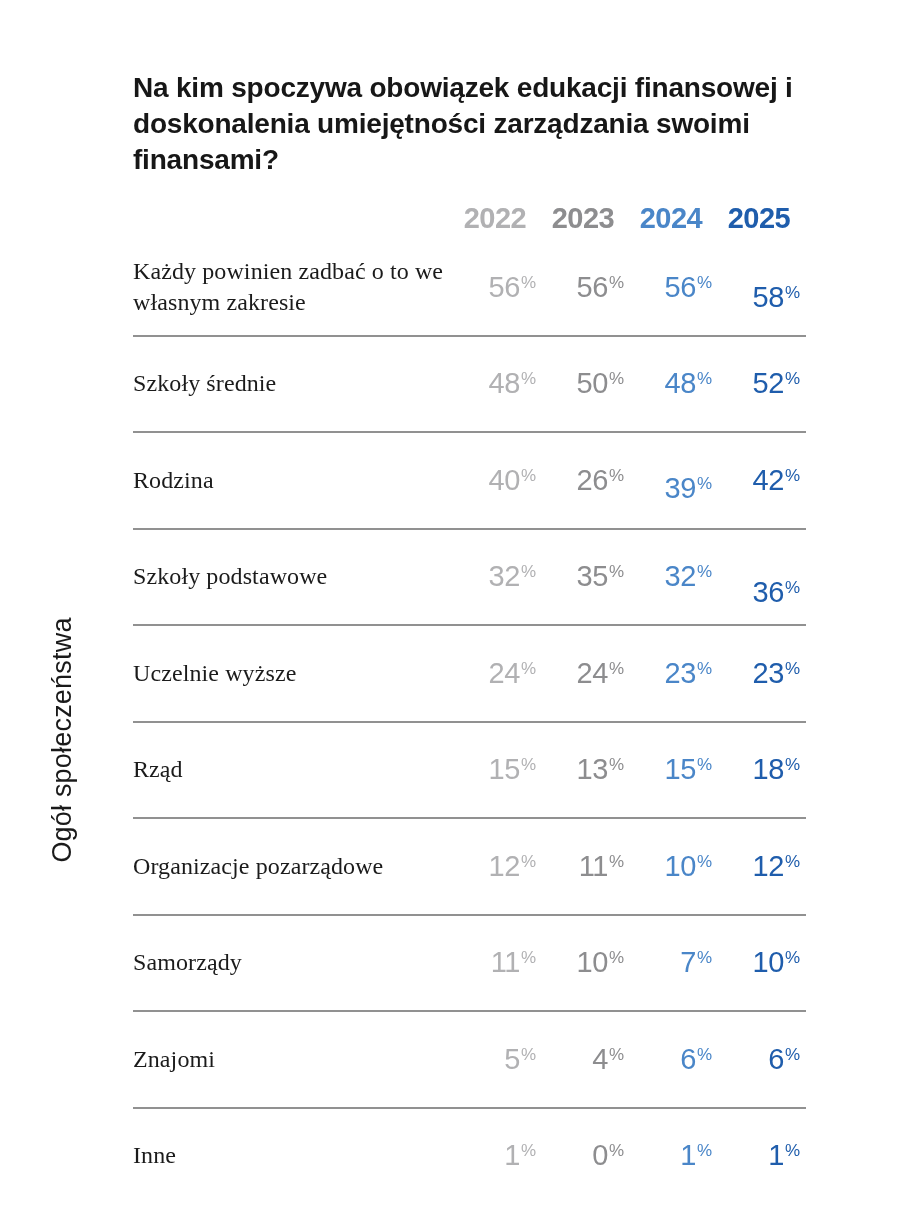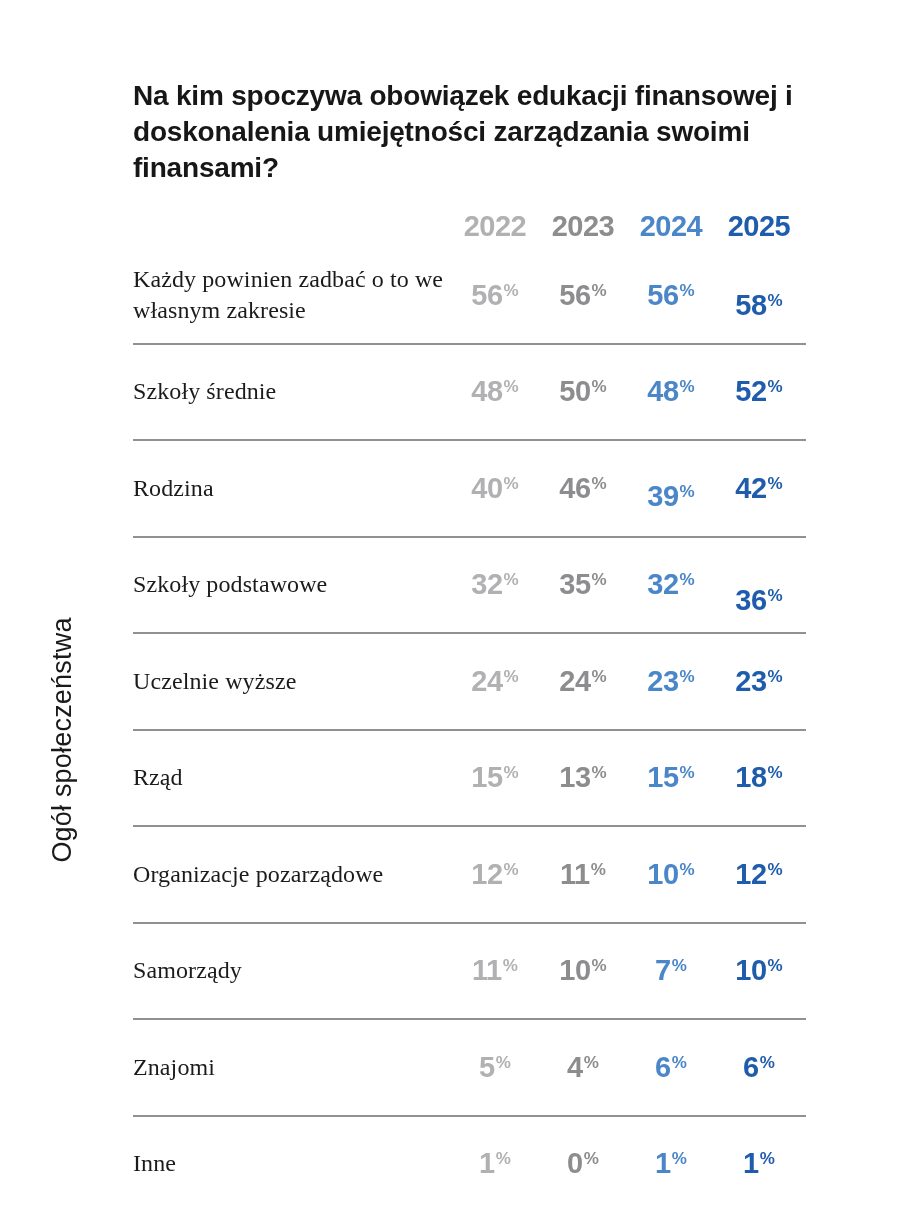--- a/index.html
+++ b/index.html
@@ -22,21 +22,21 @@
     left: 62px;
     transform: translate(-50%, -50%) rotate(-90deg);
     white-space: nowrap;
     font-size: 27px;
     color: #1a1a1a;
     letter-spacing: 0.2px;
   }
   .content {
     position: absolute;
     left: 133px;
-    top: 78px;
+    top: 70px;
     width: 673px;
   }
   .title {
     font-size: 28px;
     line-height: 36px;
     font-weight: bold;
     color: #171717;
     letter-spacing: -0.2px;
     margin: 0 0 18px 0;
     max-width: 680px;
@@ -66,22 +66,22 @@
   .cell.label {
     font-size: 24px;
     line-height: 31px;
     color: #1b1b1b;
     letter-spacing: 0.1px;
     padding-right: 10px;
     font-family: Liberation Serif, serif;
   }
   .cell.value {
     font-size: 29px;
-    font-weight: bold;
-    text-align: center;
+    font-weight: normal;
+    text-align: right;
     padding-right: 6px;
     letter-spacing: -0.5px;
     white-space: nowrap;
   }
   .cell.value sup {
     font-size: 17px;
     vertical-align: 9px;
     letter-spacing: 0;
     margin-left: 1px;
   }
@@ -120,21 +120,21 @@
     <div class="cell label">Szkoły średnie</div>
   <div class="cell value" style="color: rgb(177, 177, 179);"><span>48</span><sup>%</sup></div>
           <div class="cell value" style="color: rgb(141, 141, 143);"><span>50</span><sup>%</sup></div>
           <div class="cell value" style="color: rgb(74, 134, 200);"><span>48</span><sup>%</sup></div>
           <div class="cell value" style="color: rgb(31, 93, 172);"><span>52</span><sup>%</sup></div>
         </div>
 
   <div class="grid-row row">
     <div class="cell label">Rodzina</div>
   <div class="cell value" style="color: rgb(177, 177, 179);"><span>40</span><sup>%</sup></div>
-          <div class="cell value" style="color: rgb(141, 141, 143);"><span>46</span><sup>%</sup></div>
+          <div class="cell value" style="color: rgb(141, 141, 143);"><span>26</span><sup>%</sup></div>
           <div class="cell value" style="color: rgb(74, 134, 200); margin-top: 16px;"><span>39</span><sup>%</sup></div>
           <div class="cell value" style="color: rgb(31, 93, 172);"><span>42</span><sup>%</sup></div>
         </div>
 
   <div class="grid-row row">
     <div class="cell label">Szkoły podstawowe</div>
   <div class="cell value" style="color: rgb(177, 177, 179);"><span>32</span><sup>%</sup></div>
           <div class="cell value" style="color: rgb(141, 141, 143);"><span>35</span><sup>%</sup></div>
           <div class="cell value" style="color: rgb(74, 134, 200);"><span>32</span><sup>%</sup></div>
           <div class="cell value" style="color: rgb(31, 93, 172); margin-top: 31px;"><span>36</span><sup>%</sup></div>

